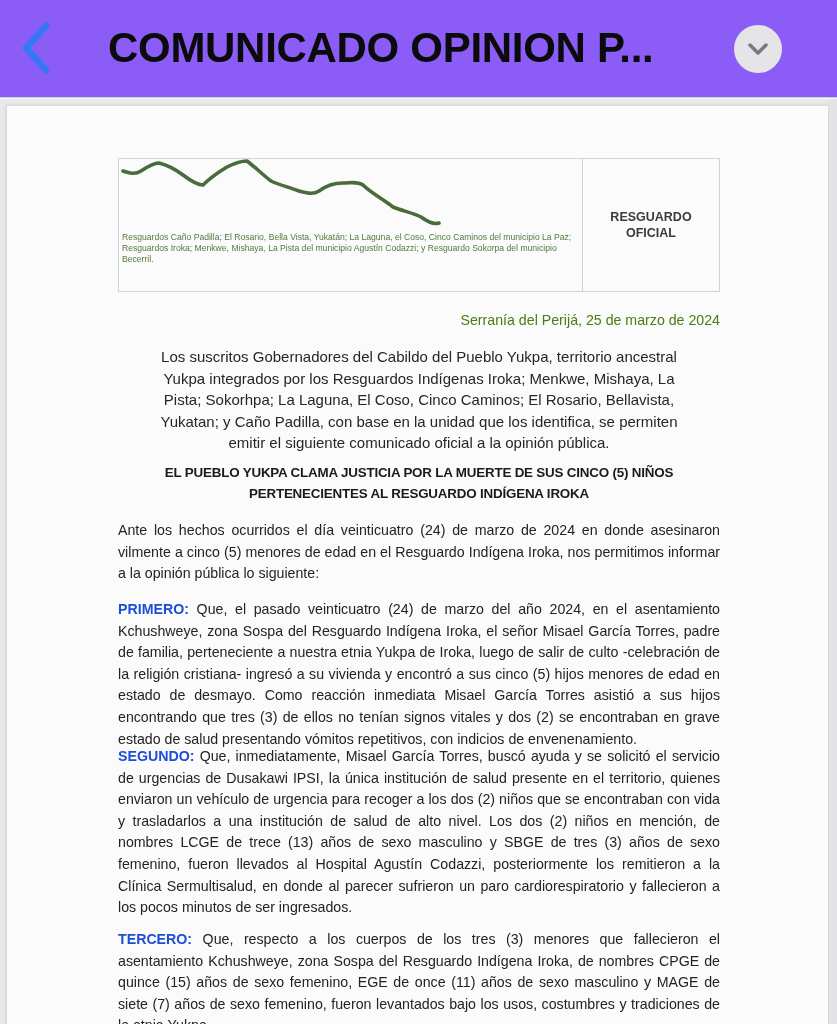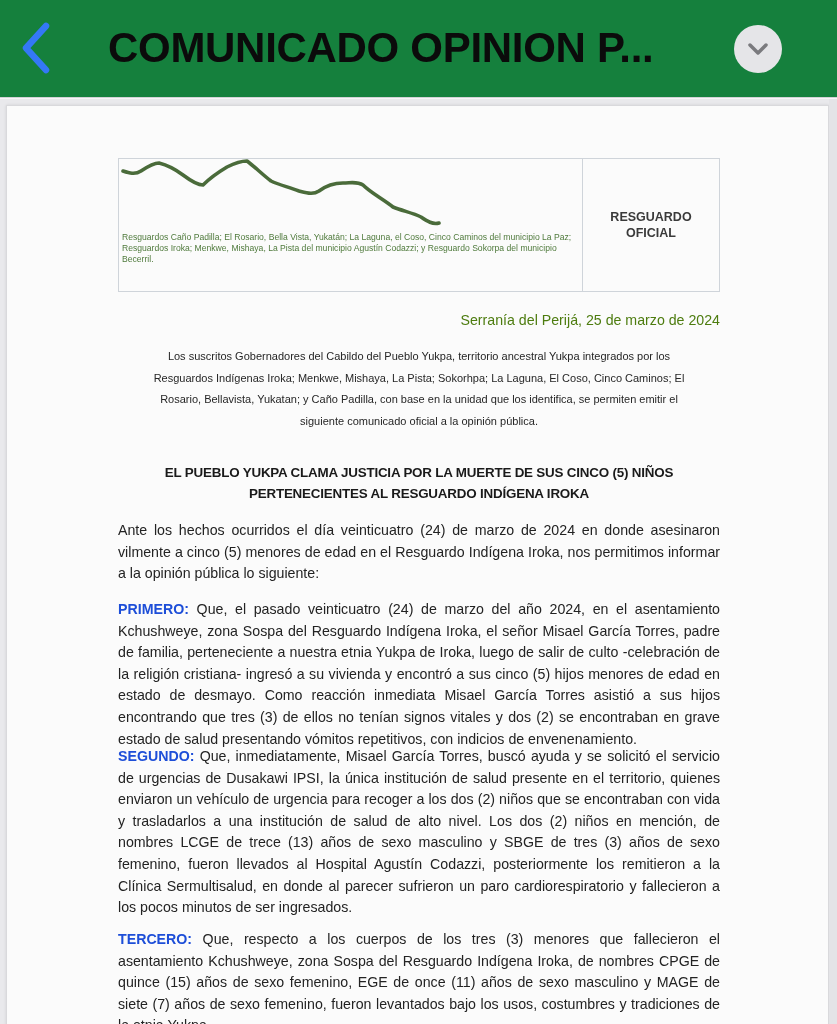--- a/index.html
+++ b/index.html
@@ -3,21 +3,21 @@
 <meta charset="utf-8">
 <style>
   * { box-sizing: border-box; margin: 0; padding: 0; }
   html, body {
     width: 837px; height: 1024px; overflow: hidden;
     background: #f6f6f7;
     font-family: "Liberation Sans", sans-serif;
   }
   .topbar {
     position: absolute; left: 0; top: 0; width: 837px; height: 98px;
-    background: #15803d;
+    background: #8b5cf6;
     border-bottom: 1px solid #d2d2d6;
   }
   .back-btn {
     position: absolute; left: 14px; top: 20px; width: 46px; height: 56px;
     cursor: pointer;
   }
   .title {
     position: absolute; left: 108px; top: 22px;
     font-family: "Liberation Sans", sans-serif;
     font-weight: 700; font-size: 42px; letter-spacing: -0.3px;
@@ -67,21 +67,21 @@
   .doc-text {
     font-family: "Liberation Sans", sans-serif;
     color: #1e1e1e; font-size: 14.2px;
   }
   .date {
     position: absolute; left: 111px; top: 206px; width: 602px;
     text-align: right; font-size: 14.2px; color: #4d7c0f;
   }
   .intro {
     position: absolute; left: 138px; top: 240px; width: 548px;
-    text-align: center; font-size: 11px; line-height: 21.5px; color: #262626;
+    text-align: center; font-size: 15px; line-height: 21.5px; color: #262626;
   }
   .headline {
     position: absolute; left: 111px; top: 356px; width: 602px;
     text-align: center; font-weight: 700; font-size: 13.4px; line-height: 21px;
     color: #1a1a1a; letter-spacing: -0.2px;
   }
   .para {
     position: absolute; left: 111px; width: 602px;
     text-align: justify; font-size: 14.2px; line-height: 21.6px; color: #232323;
   }

